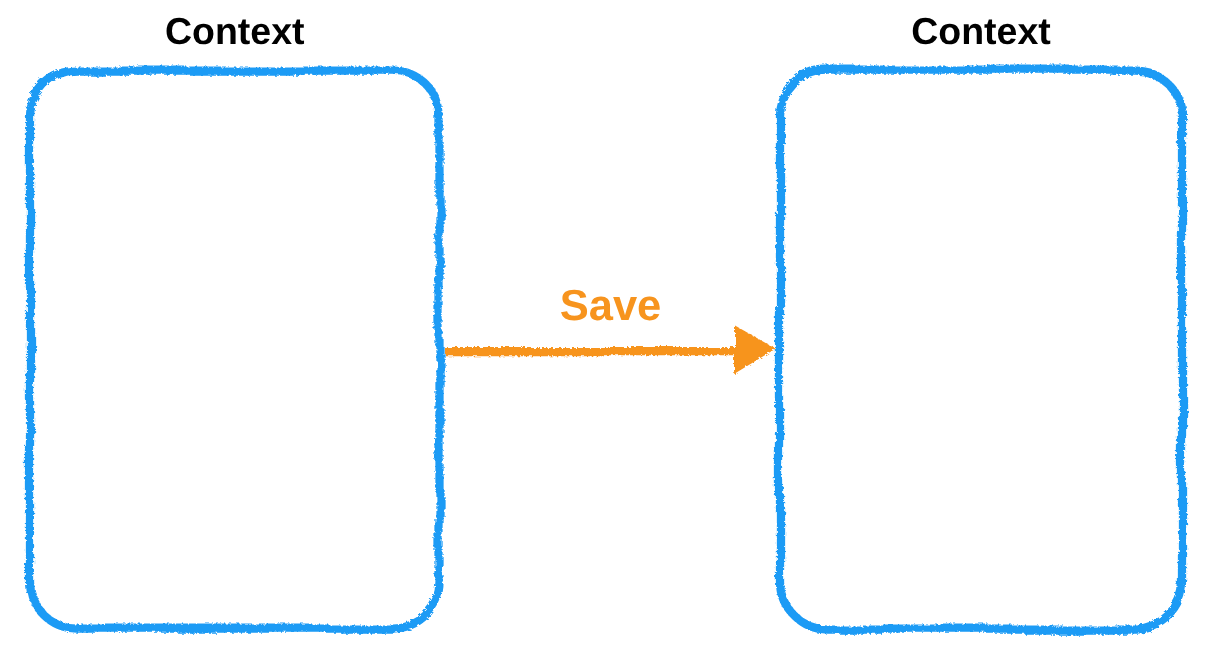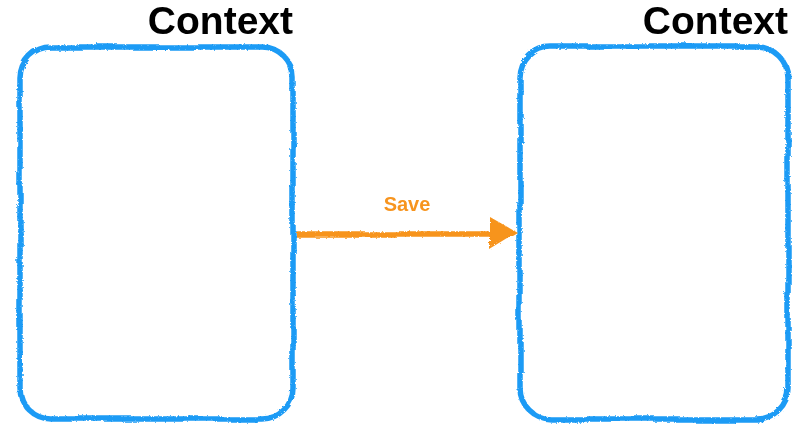--- a/index.html
+++ b/index.html
@@ -20,38 +20,38 @@
     left: 0;
     top: 0;
     width: 808px;
     height: 431px;
   }
   .box-title {
     position: absolute;
     top: 3px;
     height: 36px;
     line-height: 36px;
-    text-align: right;
-    font-size: 39px;
+    text-align: center;
+    font-size: 25px;
     font-weight: 700;
     color: #000000;
     letter-spacing: 0px;
     white-space: nowrap;
   }
   .box-title.left-title  { left: 20px;  width: 273px; }
   .box-title.right-title { left: 520px; width: 268px; }
   .arrow-label {
     position: absolute;
     left: 307px;
     top: 188px;
     width: 200px;
     height: 32px;
     line-height: 32px;
     text-align: center;
-    font-size: 20px;
+    font-size: 29px;
     font-weight: 700;
     color: #F7941E;
     white-space: nowrap;
   }
 </style>
 </head>
 <body>
 
 <div class="canvas">
 

